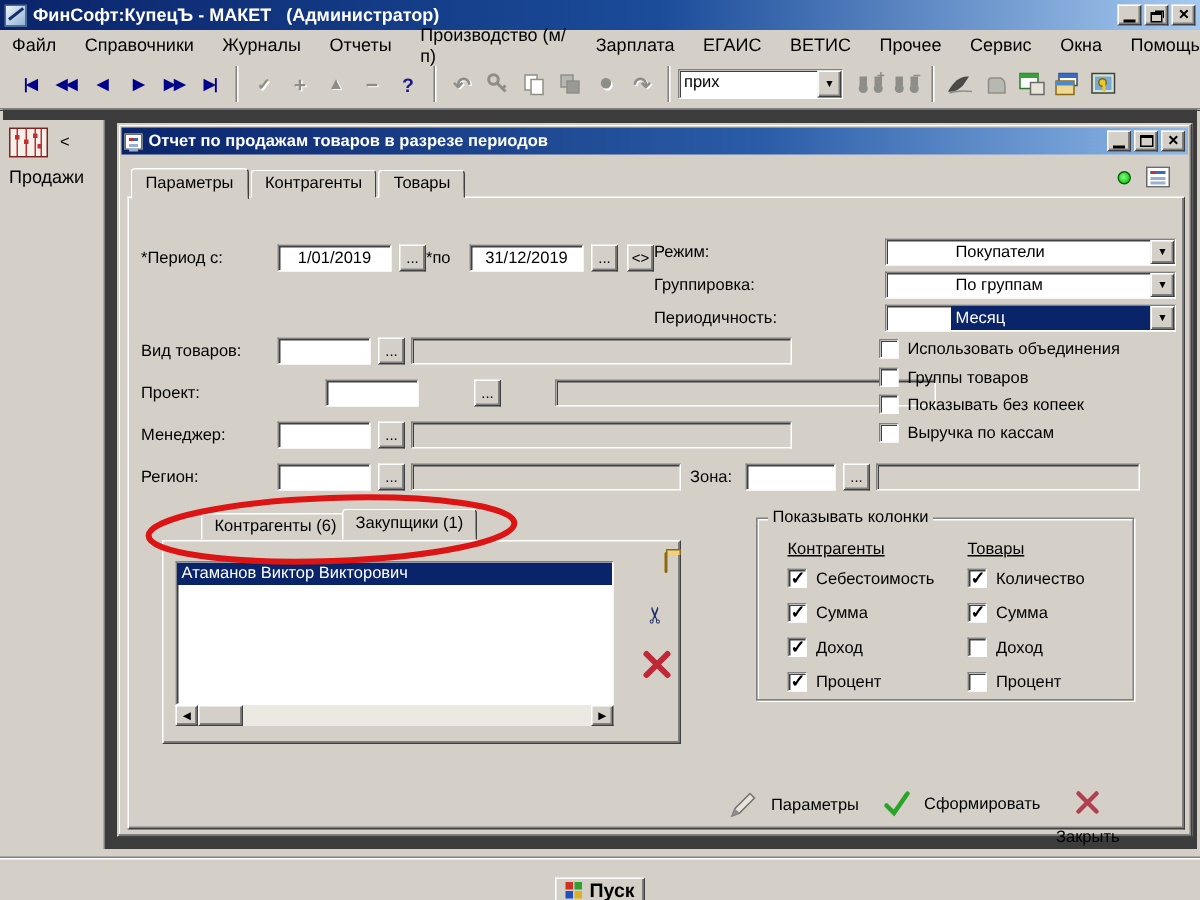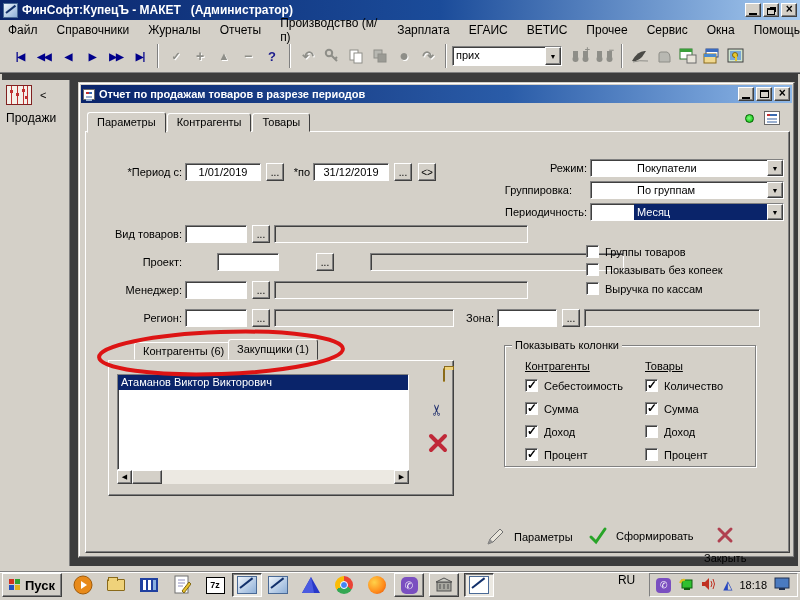--- a/index.html
+++ b/index.html
@@ -60,21 +60,21 @@
   .tabs { position:absolute; left:6px; top:8px; display:flex; align-items:flex-end; height:21px; z-index:3; }
   .tab { height:19px; padding:2px 9px 0; background:#d4d0c8; border:1px solid; border-color:#fff #404040 #d4d0c8 #fff;
     border-radius:3px 3px 0 0; margin-right:1px; font-size:11px; }
   .tab.active { height:21px; padding-top:3px; font-weight:normal; position:relative; top:1px; z-index:4; }
   .page { position:absolute; left:4px; top:28px; width:705px; height:422px;
     border:1px solid; border-color:#fff #404040 #404040 #fff; box-shadow:inset -1px -1px 0 #808080; background:#d4d0c8; }
 
   .status-dot { position:absolute; right:38px; top:11px; width:9px; height:9px; border-radius:50%;
     background:radial-gradient(circle at 3px 3px,#7dff7d,#00b400); border:1px solid #006400; z-index:5; }
 
-  label.rt { display:inline-block; text-align:right; }
+  label.rt { display:inline-block; text-align:left; }
   .edit { border:1px solid; border-color:#808080 #fff #fff #808080; box-shadow:inset 1px 1px 0 #404040;
     background:#fff; height:18px; font-family:"Liberation Sans",sans-serif; font-size:11px; padding:1px 3px; }
   .ro { background:#d4d0c8; }
   .btn3d { border:1px solid; border-color:#fff #404040 #404040 #fff; box-shadow:inset -1px -1px 0 #808080;
     background:#d4d0c8; font-size:10px; height:18px; display:inline-flex; align-items:center; justify-content:center; }
   .row { position:absolute; display:flex; align-items:center; }
   .cmb { display:flex; height:18px; border:1px solid; border-color:#808080 #fff #fff #808080; box-shadow:inset 1px 1px 0 #404040; background:#fff; }
   .cmb .val { flex:1; padding:2px 3px; white-space:nowrap; overflow:hidden;margin-left:43px; }
   .cmb .val.sel { background:#0a246a; color:#fff; }
   .cmb .drop { width:16px; border:1px solid; border-color:#fff #404040 #404040 #fff; box-shadow:inset -1px -1px 0 #808080;
@@ -97,21 +97,21 @@
 
   .groupbox { position:absolute; border:1px solid #808080; box-shadow:inset 1px 1px 0 #fff, 1px 1px 0 #fff; }
   .gb-title { position:absolute; top:-7px; left:7px; background:#d4d0c8; padding:0 3px; }
   .colhdr { text-decoration:underline; }
 
   .action { position:absolute; display:flex; align-items:center; gap:8px; cursor:default; }
   .action .albl { font-size:11px; }
 
   
   .taskbar { position:absolute; left:0; top:572px; width:800px; height:28px; background:#d4d0c8;
-    border-top:1px solid #fff; box-shadow:0 -1px 0 #808080; display:flex; align-items:flex-start; padding:0 2px; }
+    border-top:1px solid #fff; box-shadow:0 -1px 0 #808080; display:flex; align-items:center; padding:12px 2px;flex-direction:column; }
   .startbtn { width:60px; height:24px; display:flex; align-items:center; justify-content:center; gap:4px; font-weight:bold; font-size:13px; }
   .winflag { width:12px; height:12px; display:grid; grid-template-columns:5px 5px; grid-template-rows:5px 5px; gap:1px; }
   .winflag i { display:block; }
   .qicon { width:24px; height:24px; display:flex; align-items:center; justify-content:center; margin-left:9px; flex:none; }
   .appbtn { width:30px; height:24px; display:flex; align-items:center; justify-content:center; margin-left:5px; flex:none; }
   .appbtn.pressed { border-color:#404040 #fff #fff #404040; box-shadow:inset 1px 1px 0 #808080; background:#ece9e2; }
   .tray { height:24px; display:flex; align-items:center; gap:7px; padding:0 6px;
     border:1px solid; border-color:#808080 #fff #fff #808080; margin-left:6px; }
   .lang { font-size:12px; margin-left:auto; padding:0 8px; }
 
@@ -349,20 +349,24 @@
             <label class="rt" style="width:88px; margin-right:3px;">Регион:</label>
             <input class="edit" style="width: 62px;">
             <span class="btn3d" style="width:18px; margin-left:5px;">...</span>
             <span class="edit ro" style="width:180px; margin-left:4px;"></span>
             <label class="rt" style="width:34px; margin-right:3px; margin-left:6px;">Зона:</label>
             <input class="edit" style="width: 60px;">
             <span class="btn3d" style="width:18px; margin-left:5px;">...</span>
             <span class="edit ro" style="width:176px; margin-left:4px;"></span>
           </div>
 
+          <div class="row" style="left:500px; top:94px;">
+            <span class="cb"></span>
+            <span class="cbl">Использовать объединения</span>
+          </div>
           <div class="row" style="left:500px; top:113px;">
             <span class="cb"></span>
             <span class="cbl">Группы товаров</span>
           </div>
           <div class="row" style="left:500px; top:131px;">
             <span class="cb"></span>
             <span class="cbl">Показывать без копеек</span>
           </div>
           <div class="row" style="left:500px; top:150px;">
             <span class="cb"></span>

